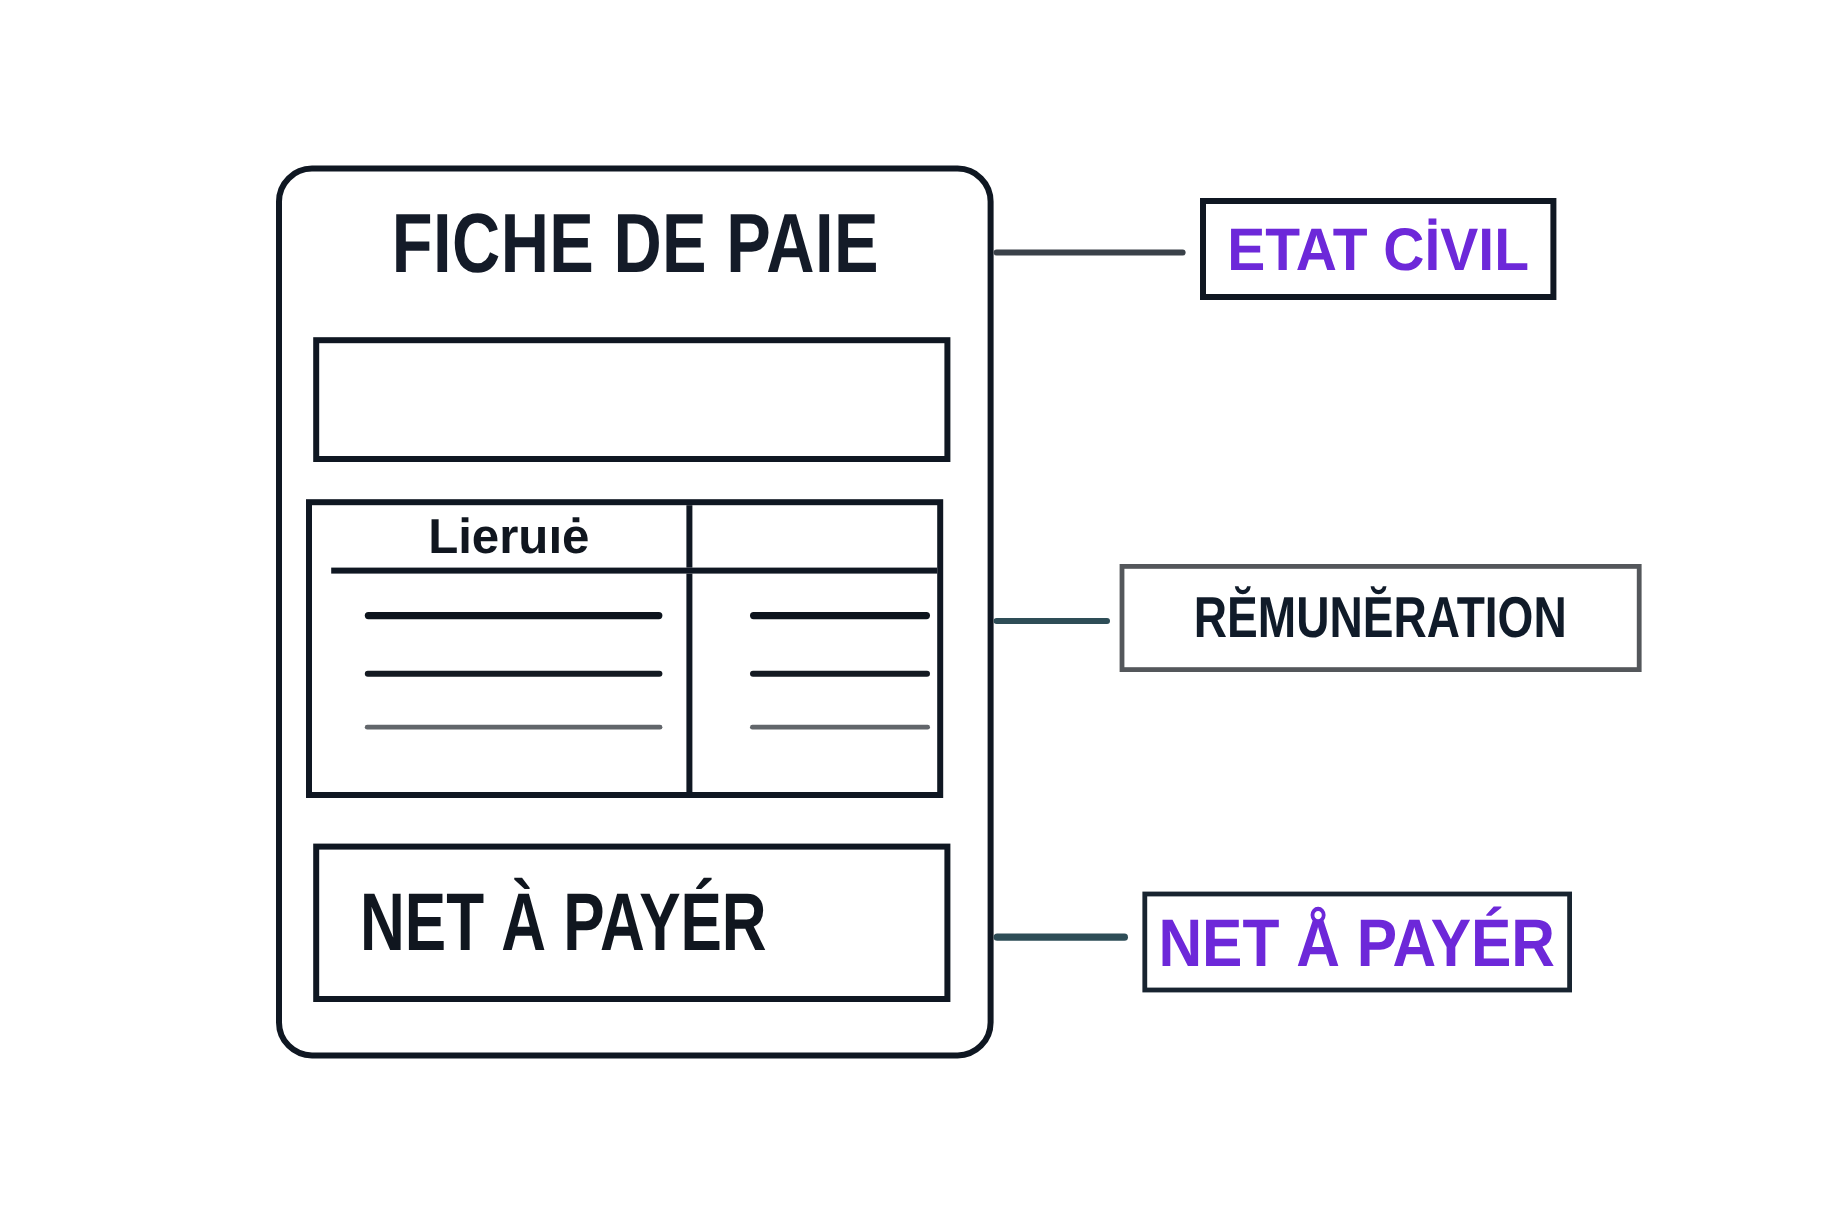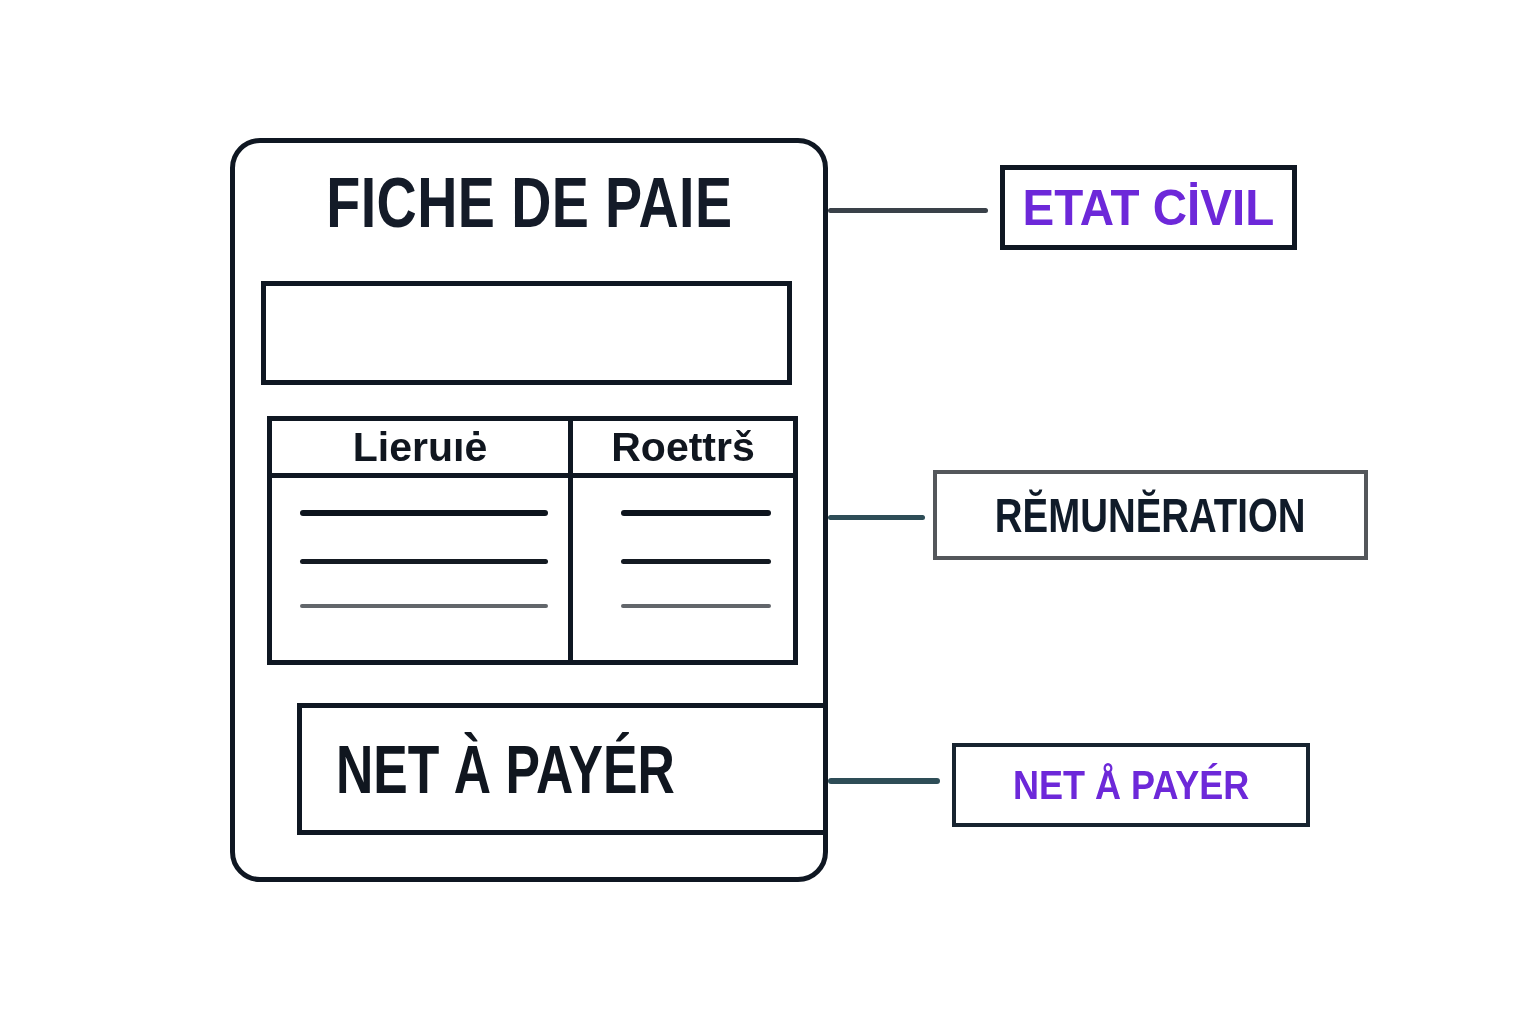--- a/index.html
+++ b/index.html
@@ -41,25 +41,26 @@
     left: 26px;
     width: 531px;
     border: 5px solid #0f1722;
     background: #ffffff;
   }
   .identity-box { top: 138px; height: 104px; }
 
   
   .pay-table {
     position: absolute;
-    left: 32px; top: 273px;
+    left: 20px; top: 273px;
     width: 531px; height: 249px;
     border: 5px solid #0f1722;
     display: flex;
     flex-direction: column;
+    padding-left: 16px;
   }
   .t-head { display: flex; height: 57px; border-bottom: 5px solid #0f1722; }
   .t-body { display: flex; flex: 1; }
   .cell-left  { width: 301px; border-right: 5px solid #0f1722; }
   .cell-right { flex: 1; }
   .th {
     display: flex; align-items: center; justify-content: center;
     font-size: 41px; font-weight: 700; color: #10161f;
     letter-spacing: 0px; white-space: nowrap;
   }
@@ -67,21 +68,21 @@
   .ph-line { position: absolute; border-radius: 3px; }
   .col-left .ph-line { left: 28px; width: 248px; }
   .col-right .ph-line { left: 48px; width: 150px; }
   .ph-1 { top: 32px; height: 6px; background: #0d141d; }
   .ph-2 { top: 81px; height: 5px; background: #141a22; }
   .ph-3 { top: 126px; height: 4px; background: #62666b; }
 
   
   .net-box {
     top: 560px; height: 132px;
-    display: flex; align-items: center; margin-left: 36px;
+    display: flex; align-items: center;
   }
   .net-text {
     margin-left: 34px;
     font-size: 68px;
     font-weight: 700;
     color: #10161f;
     white-space: nowrap;
     transform: scale(0.76, 1.0);
     transform-origin: left center;
   }
@@ -102,40 +103,39 @@
     color: #6d28d9;
   }
   .label-text { display: inline-block; transform-origin: center; }
 
   .label-etat { left: 1000px; top: 165px; width: 297px; height: 85px; border: 5px solid #0f1722; font-size: 50px; }
   .label-etat .label-text { transform: scale(0.95, 1.0); }
 
   .label-remu { left: 933px; top: 470px; width: 435px; height: 90px; border: 4px solid #54575b; font-size: 48px; color: #101b29; }
   .label-remu .label-text { transform: scale(0.80, 1.0); }
 
-  .label-net  { left: 952px; top: 743px; width: 358px; height: 84px; border: 4px solid #182430; font-size: 40px; }
+  .label-net  { left: 952px; top: 743px; width: 358px; height: 84px; border: 4px solid #182430; font-size: 56px; }
   .label-net .label-text { transform: scale(0.90, 1.0); }
 </style>
 </head>
 <body>
 
 <div class="canvas">
 
   <div class="doc">
 
     <div class="doc-title">
       <span class="cond">FICHE DE PAIE</span>
     </div>
 
     <div class="inner-box identity-box"></div>
 
     <div class="pay-table">
       <div class="t-head">
         <div class="th cell-left">Lieruıė</div>
-        <div class="th cell-right">Roettrš</div>
       </div>
       <div class="t-body">
         <div class="col col-left cell-left">
           <div class="ph-line ph-1"></div>
           <div class="ph-line ph-2"></div>
           <div class="ph-line ph-3"></div>
         </div>
         <div class="col col-right cell-right">
           <div class="ph-line ph-1"></div>
           <div class="ph-line ph-2"></div>

